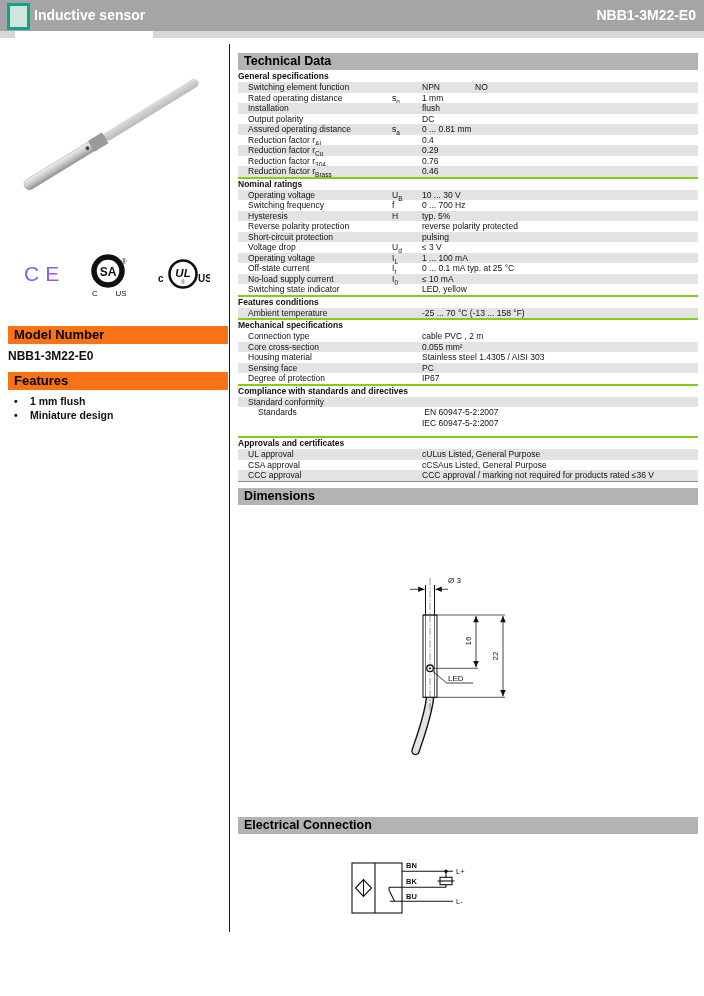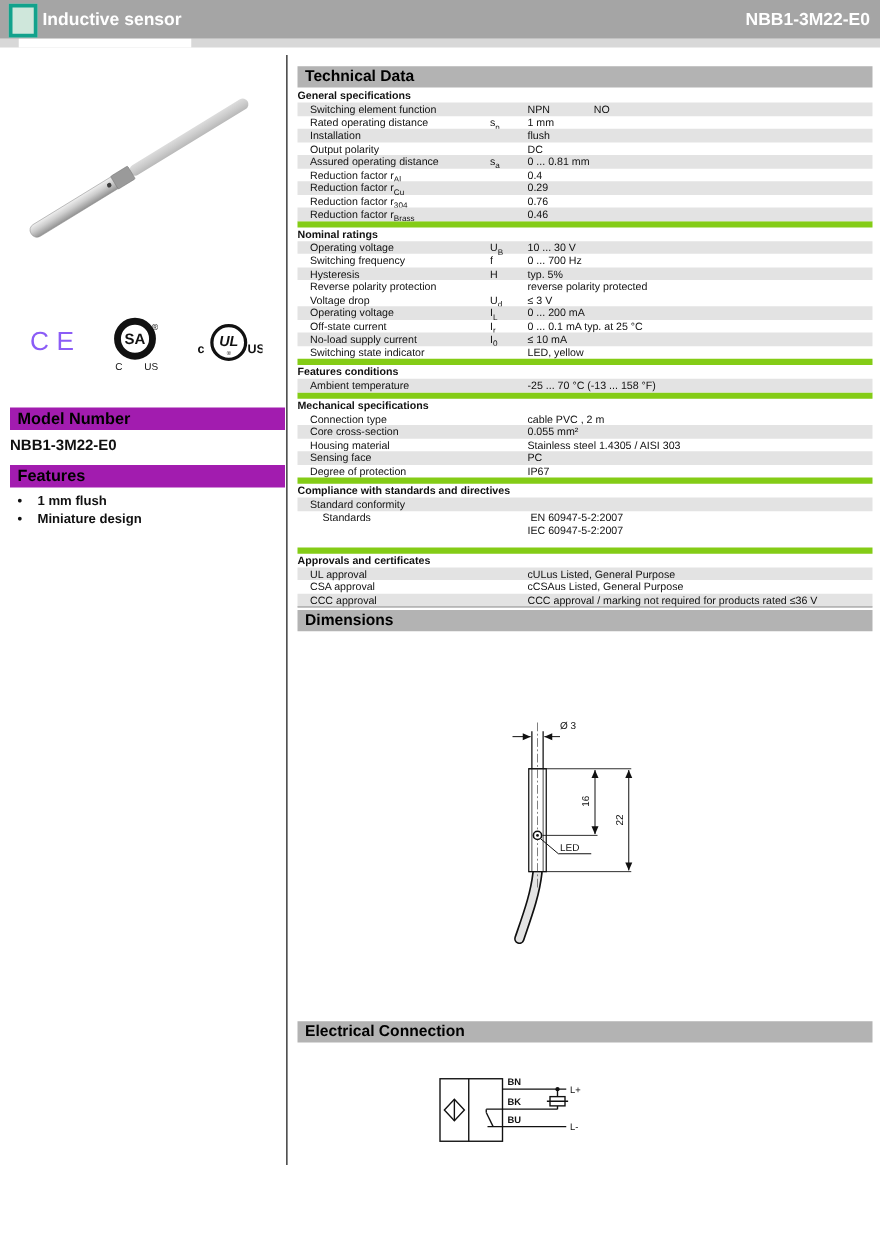--- a/index.html
+++ b/index.html
@@ -14,36 +14,36 @@
   .strip-patch{position:absolute;left:15px;top:31px;width:138px;height:7px;background:#fff;}
   .vline{position:absolute;left:229px;top:44px;width:1px;height:949px;background:#1a1a1a;}
 
   
   .left-col{position:absolute;left:0;top:0;width:229px;height:996px;}
   .photo{position:absolute;left:0;top:38px;}
   .certs{position:absolute;left:0;top:250px;width:229px;height:50px;}
   .ce{position:absolute;left:24px;top:12px;font-size:21px;letter-spacing:6px;font-weight:normal;color:#8b5cf6;}
   .csa{position:absolute;left:90px;top:2px;}
   .ul{position:absolute;left:156px;top:8px;}
-  .lbar{position:absolute;left:8px;width:214px;height:18px;line-height:18px;background:#a21caf;
+  .lbar{position:absolute;left:8px;width:214px;height:18px;line-height:18px;background:#f97316;
         font-weight:bold;font-size:13px;padding-left:6px;color:#000;}
   .lbar.model{top:326px;} .lbar.features{top:372px;}
   .model-val{position:absolute;left:8px;top:349px;font-weight:bold;font-size:12px;}
   .feat-list{position:absolute;left:8px;top:394px;margin:0;padding:0;list-style:none;}
   .feat-list li{position:relative;padding-left:22px;font-weight:bold;font-size:10.5px;line-height:14px;}
   .feat-list li::before{content:"•";position:absolute;left:6px;}
 
   
   .right-col{position:absolute;left:238px;top:0;width:460px;height:996px;}
   .gbar{position:absolute;left:0;width:454px;height:17px;line-height:17px;background:#b3b3b3;
         font-weight:bold;font-size:12.5px;padding-left:6px;color:#000;}
   .gbar.tech{top:53px;} .gbar.dims{top:488px;} .gbar.elec{top:817px;}
 
   .tdtable{position:absolute;left:0;top:71px;width:460px;font-size:8.5px;border-bottom:1px solid #8a8a8a;}
-  .sec-h{border-top:5px solid #84cc16;font-weight:bold;height:11px;line-height:11px;}
+  .sec-h{border-top:2px solid #84cc16;font-weight:bold;height:11px;line-height:11px;}
   .sec-h.first{border-top:none;}
   .trow{position:relative;height:10.5px;line-height:10.5px;}
   .trow.tall{height:21px;}
   .trow.shaded{background:#e3e3e3;}
   .c-lab{position:absolute;left:10px;top:0;white-space:nowrap;}
   .c-lab.ind{left:20px;}
   .c-sym{position:absolute;left:154px;top:0;}
   .c-val{position:absolute;left:184px;top:0;white-space:nowrap;}
   .c-val div{line-height:10.5px;text-align:right;}
   .c-val2{position:absolute;left:237px;top:0;}
@@ -175,29 +175,33 @@
         </div>
         <div class="trow shaded">
           <span class="c-lab">Hysteresis</span>
           <span class="c-sym">H</span>
           <span class="c-val">typ. 5%</span>
         </div>
         <div class="trow">
           <span class="c-lab">Reverse polarity protection</span>
           <span class="c-val">reverse polarity protected</span>
         </div>
+        <div class="trow shaded">
+          <span class="c-lab">Short-circuit protection</span>
+          <span class="c-val">pulsing</span>
+        </div>
         <div class="trow">
           <span class="c-lab">Voltage drop</span>
           <span class="c-sym">U<sub>d</sub></span>
           <span class="c-val">≤ 3 V</span>
         </div>
         <div class="trow shaded">
           <span class="c-lab">Operating voltage</span>
           <span class="c-sym">I<sub>L</sub></span>
-          <span class="c-val">0 ... 200 mA</span>
+          <span class="c-val">1 ... 100 mA</span>
         </div>
         <div class="trow">
           <span class="c-lab">Off-state current</span>
           <span class="c-sym">I<sub>r</sub></span>
           <span class="c-val">0 ... 0.1 mA typ. at 25 °C</span>
         </div>
         <div class="trow shaded">
           <span class="c-lab">No-load supply current</span>
           <span class="c-sym">I<sub>0</sub></span>
           <span class="c-val">≤ 10 mA</span>

